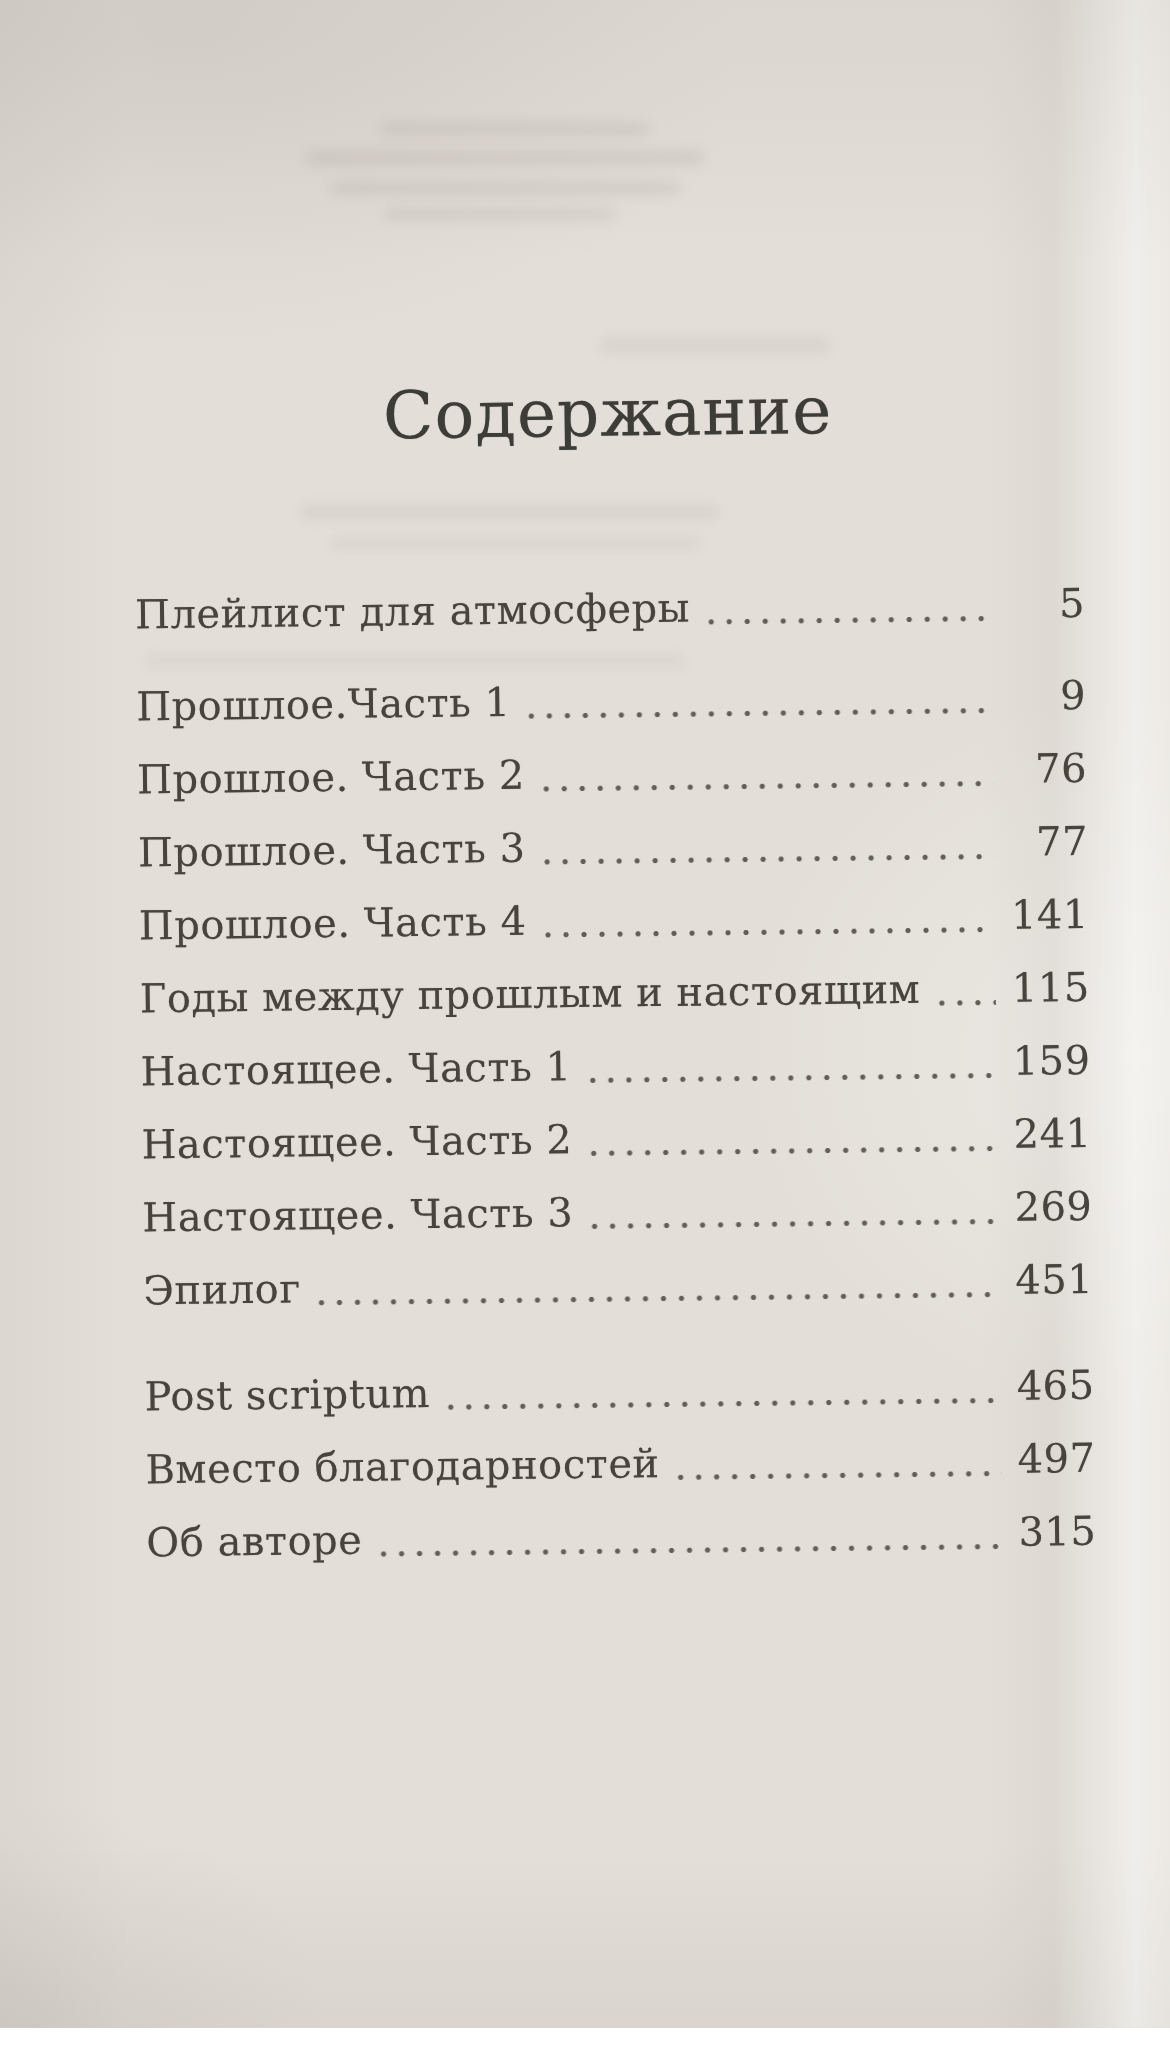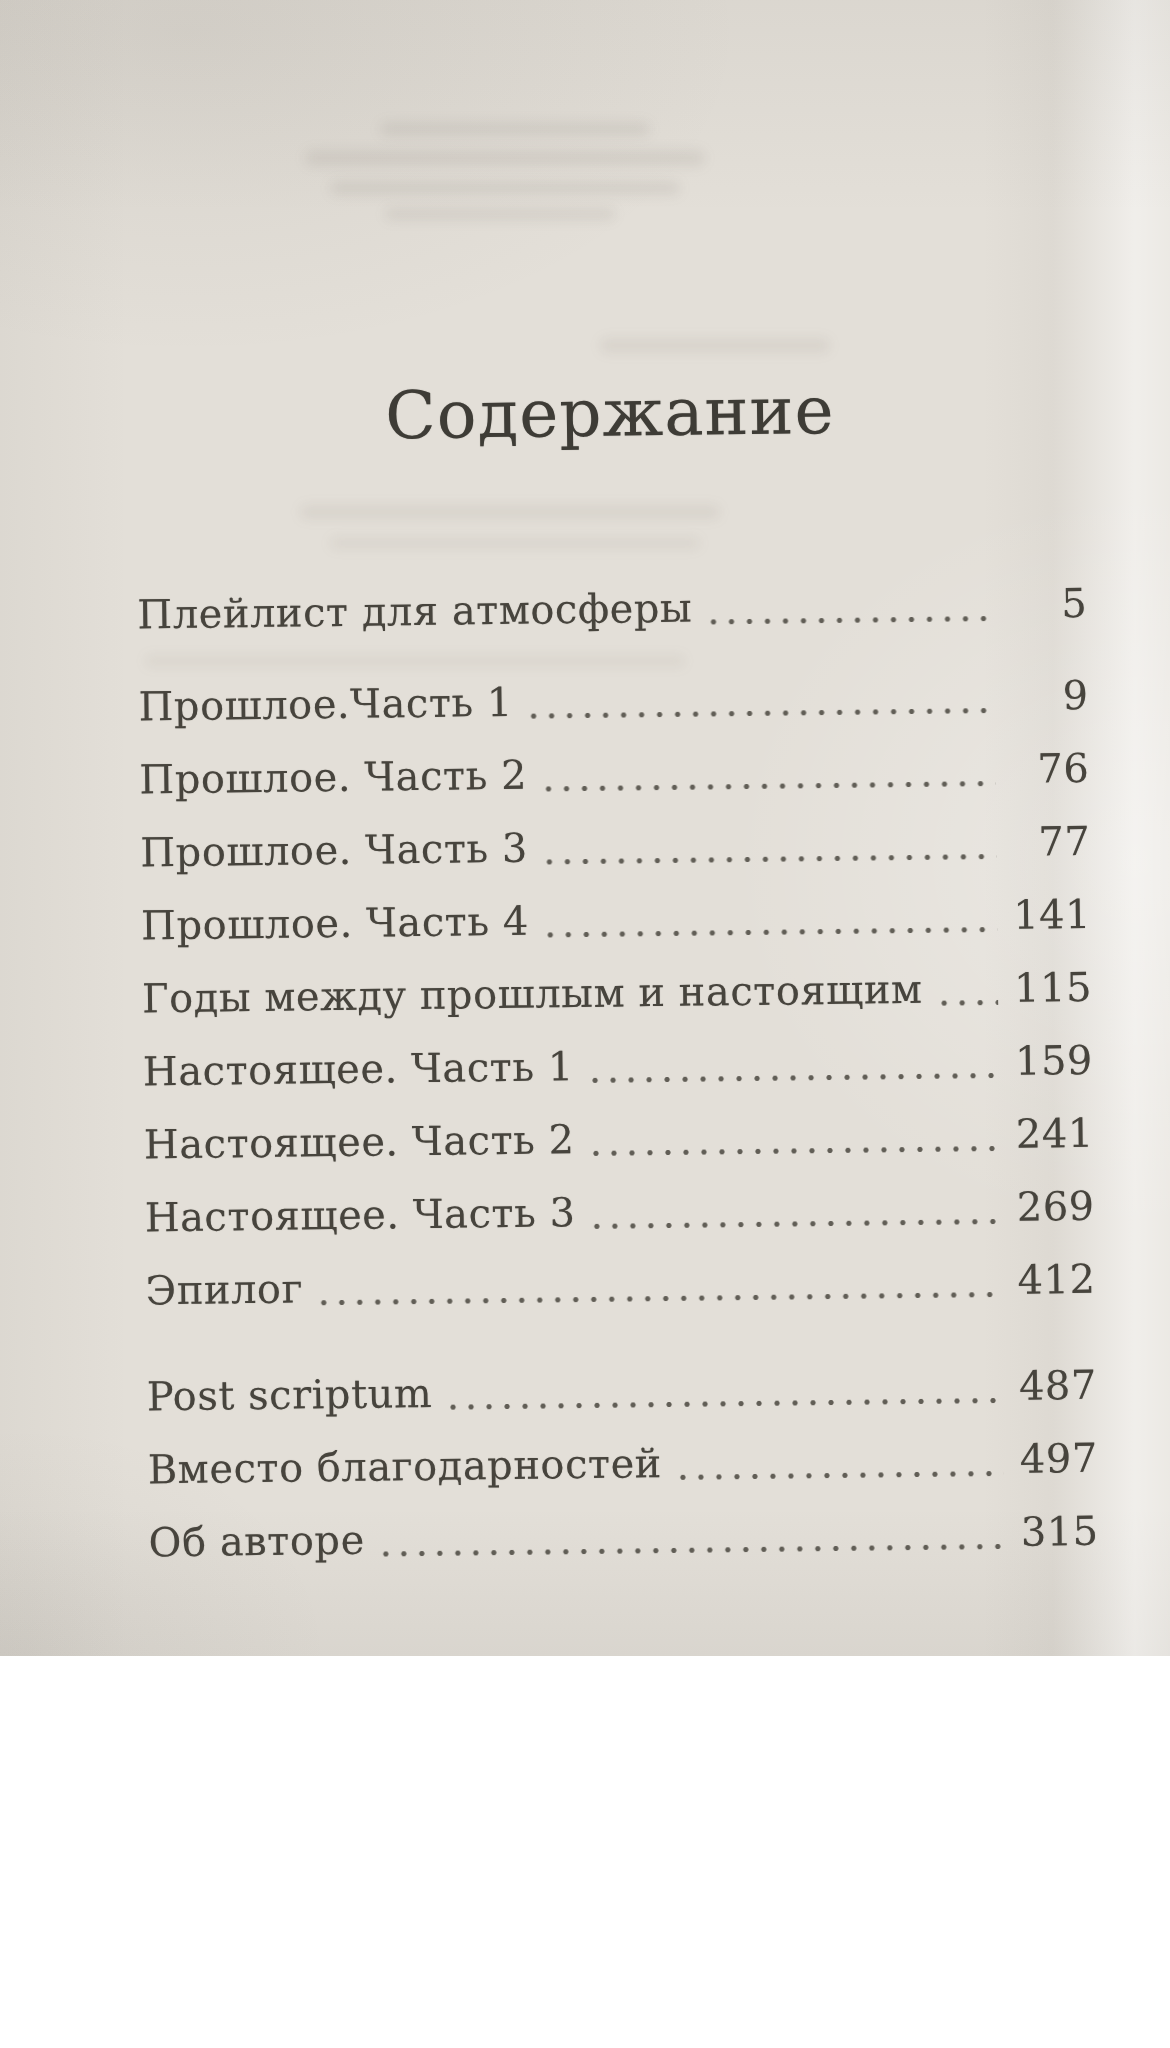--- a/index.html
+++ b/index.html
@@ -2,21 +2,21 @@
 <html lang="ru"><head>
 <meta charset="utf-8">
 <style>
   html, body {
     margin: 0;
     padding: 0;
   }
   .page {
     position: relative;
     width: 1170px;
-    height: 1656px;
+    height: 2028px;
     overflow: hidden;
     background-color: #e3dfd8;
     background-image:
       radial-gradient(ellipse 900px 520px at 16% 2%, rgba(86,80,70,0.08), rgba(86,80,70,0) 62%),
       linear-gradient(to bottom, rgba(90,85,75,0.06), rgba(90,85,75,0) 13%),
       linear-gradient(to right, rgba(90,85,75,0.05), rgba(90,85,75,0) 11%),
       linear-gradient(to right, rgba(120,115,108,0) 84%, rgba(120,115,108,0.05) 90%, rgba(255,255,255,0.48) 97%, rgba(255,255,255,0.32) 100%),
       linear-gradient(to top, rgba(85,82,75,0.07), rgba(85,82,75,0) 9%),
       radial-gradient(ellipse 680px 620px at 97% 52%, rgba(255,255,255,0.28), rgba(255,255,255,0) 60%),
       radial-gradient(ellipse 560px 420px at 2% 100%, rgba(80,76,68,0.06), rgba(80,76,68,0) 55%);
@@ -171,27 +171,27 @@
 
       <div class="toc-row">
         <span class="toc-label">Настоящее. Часть 3</span>
         <span class="toc-leader"></span>
         <span class="toc-page">269</span>
       </div>
 
       <div class="toc-row gap-after-large">
         <span class="toc-label">Эпилог</span>
         <span class="toc-leader"></span>
-        <span class="toc-page">412</span>
+        <span class="toc-page">451</span>
       </div>
 
       <div class="toc-row">
         <span class="toc-label">Post scriptum</span>
         <span class="toc-leader"></span>
-        <span class="toc-page">487</span>
+        <span class="toc-page">465</span>
       </div>
 
       <div class="toc-row">
         <span class="toc-label">Вместо благодарностей</span>
         <span class="toc-leader"></span>
         <span class="toc-page">497</span>
       </div>
 
       <div class="toc-row">
         <span class="toc-label">Об авторе</span>

